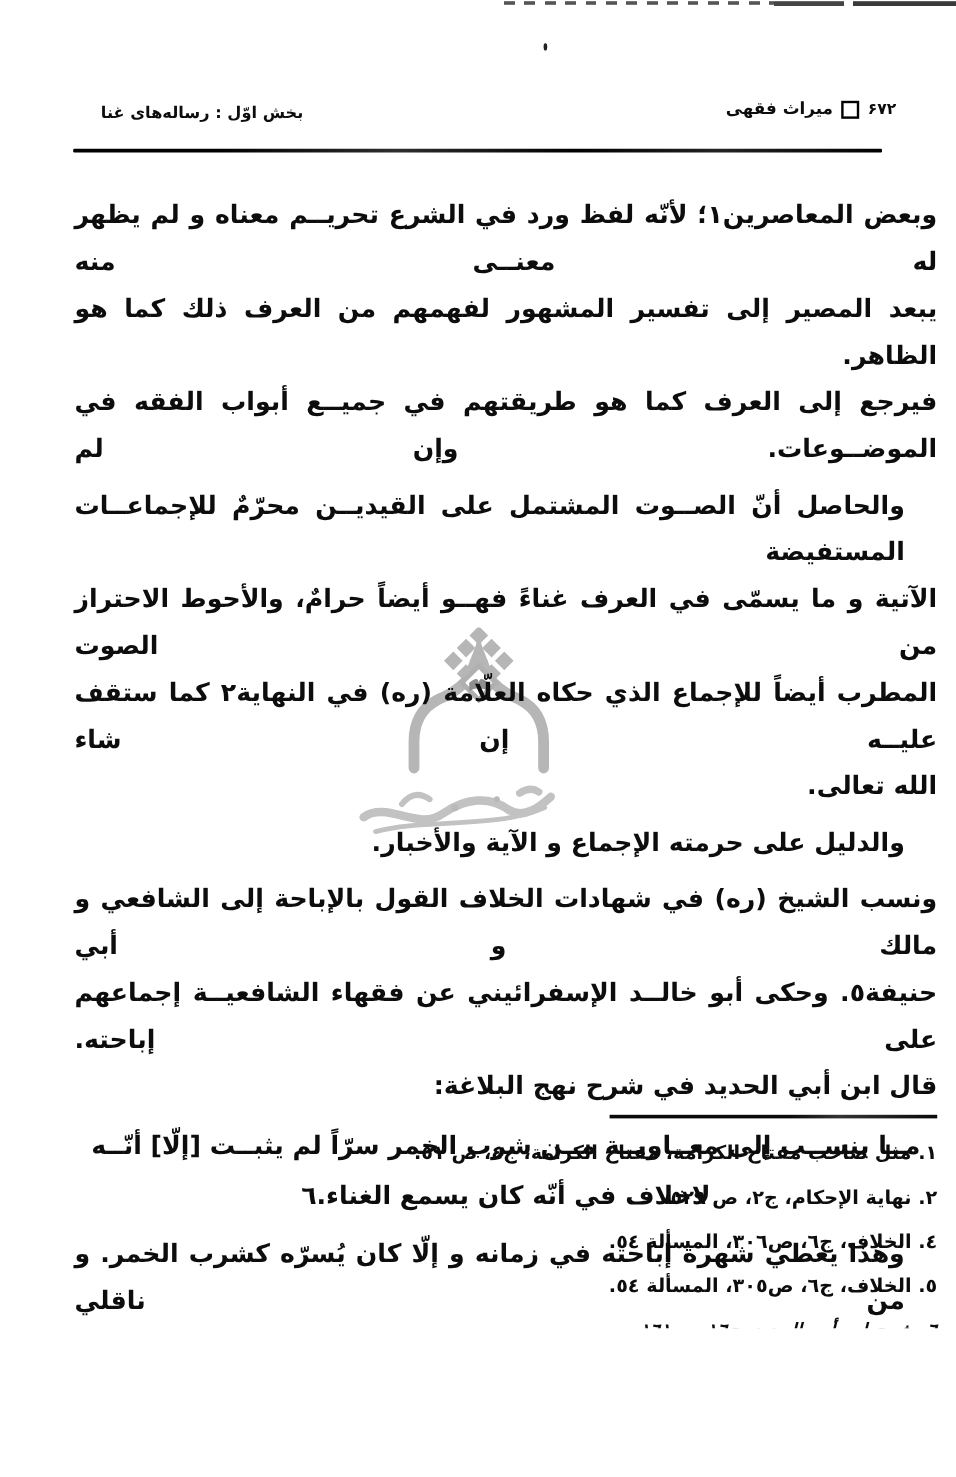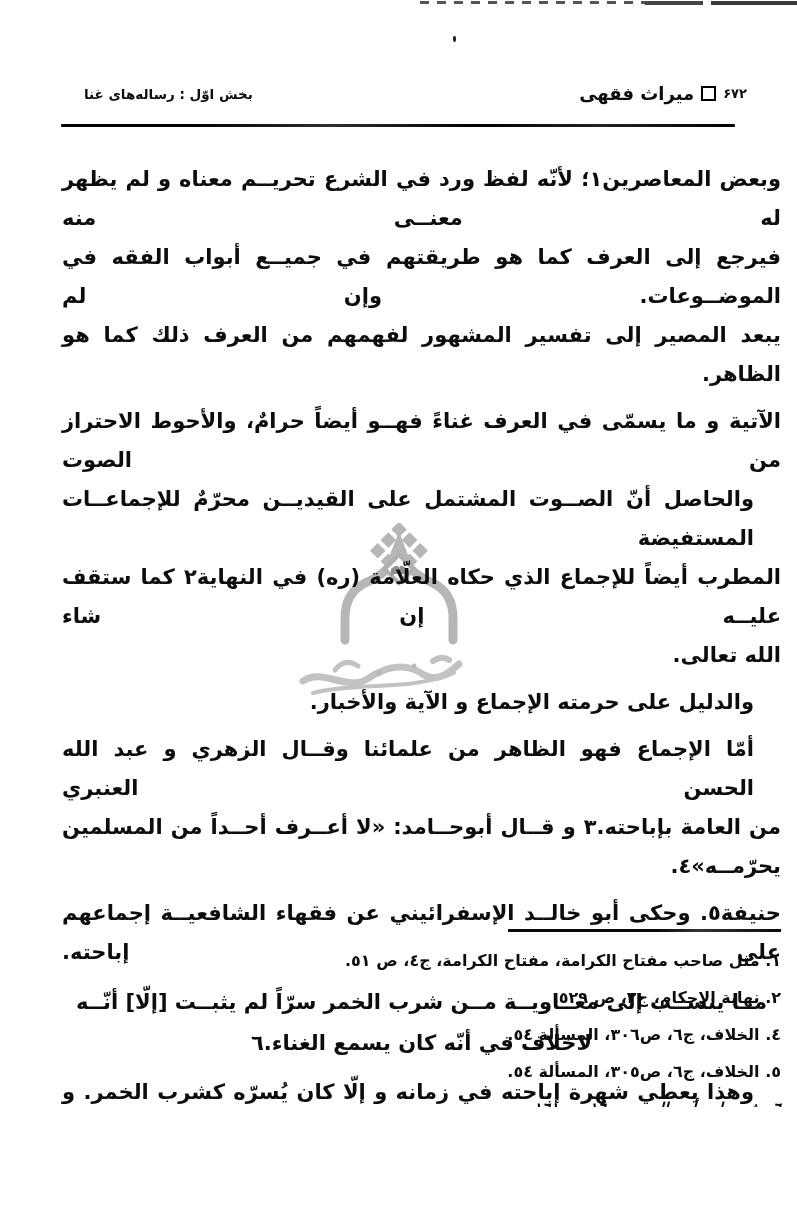--- a/index.html
+++ b/index.html
@@ -11,21 +11,21 @@
   .artifact-dashes{position:absolute;top:1px;left:420px;width:225px;height:3px;
     background:repeating-linear-gradient(90deg,#555 0 9px,transparent 9px 17px);}
   .artifact-solid{position:absolute;top:1px;left:645px;width:152px;height:4px;
     background:linear-gradient(90deg,#454545 0 58px,transparent 58px 66px,#3a3a3a 66px 100%);}
   .speck{position:absolute;left:453px;top:36px;width:3px;height:6px;background:#222;border-radius:40%;}
   
   .hdr-left{position:absolute;top:86px;left:84px;font-size:13.5px;font-weight:bold;direction:rtl;}
   .hdr-right{position:absolute;top:83px;right:94px;direction:rtl;display:flex;align-items:center;gap:7px;font-weight:bold;}
   .hdr-num{font-size:13px;letter-spacing:1px;}
   .hdr-box{width:11px;height:11px;border:2px solid #000;display:inline-block;}
-  .hdr-book{font-size:18px;}
+  .hdr-book{font-size:14px;}
   .head-rule{position:absolute;top:124px;left:61px;width:674px;height:3px;
     background:linear-gradient(90deg,#000 0 18%,#2e2e2e 40%,#000 62%,#232323 80%,#000);border-radius:1px;}
   
   .body{position:absolute;top:152px;right:60px;left:62px;direction:rtl;z-index:2;
     font-size:21px;font-weight:bold;line-height:39px;}
   .para{margin:8px 0 7px;}
   .ln{text-align:justify;text-align-last:justify;}
   .ln.end{text-align-last:right;}
   .ln.ind{padding-right:27px;}
   .quote{margin:10px 0 9px;}
@@ -86,38 +86,36 @@
         <path d="M140 138 q9 -6 16 -1" stroke-width="6"></path>
       </g>
       <circle cx="86" cy="150" r="3" fill="#b9b9b9"></circle>
       <circle cx="121" cy="143" r="2.5" fill="#b9b9b9"></circle>
     </svg>
   </div>
 
   <main class="body">
     <div class="para">
       <div class="ln j">وبعض المعاصرين١؛ لأنّه لفظ ورد في الشرع تحريــم معناه و لم يظهر له معنــى منه</div>
+      <div class="ln end">يبعد المصير إلى تفسير المشهور لفهمهم من العرف ذلك كما هو الظاهر.</div>
       <div class="ln j">فيرجع إلى العرف كما هو طريقتهم في جميــع أبواب الفقه في الموضــوعات. وإن لم</div>
-      <div class="ln end">يبعد المصير إلى تفسير المشهور لفهمهم من العرف ذلك كما هو الظاهر.</div>
     </div>
     <div class="para">
+      <div class="ln j ind">والحاصل أنّ الصــوت المشتمل على القيديــن محرّمٌ للإجماعــات المستفيضة</div>
       <div class="ln j">الآتية و ما يسمّى في العرف غناءً فهــو أيضاً حرامٌ، والأحوط الاحتراز من الصوت</div>
-      <div class="ln j ind">والحاصل أنّ الصــوت المشتمل على القيديــن محرّمٌ للإجماعــات المستفيضة</div>
       <div class="ln j">المطرب أيضاً للإجماع الذي حكاه العلّامة (ره) في النهاية٢ كما ستقف عليــه إن شاء</div>
       <div class="ln end">الله تعالى.</div>
     </div>
     <div class="para">
       <div class="ln end ind">والدليل على حرمته الإجماع و الآية والأخبار.</div>
     </div>
     <div class="para">
-      <div class="ln j ind">أمّا الإجماع فهو الظاهر من علمائنا وقــال الزهري و عبد الله الحسن العنبري</div>
-      <div class="ln j">من العامة بإباحته.٣ و قــال أبوحــامد: «لا أعــرف أحــداً من المسلمين يحرّمــه»٤.</div>
-    </div>
-    <div class="para">
+      <div class="ln j">ونسب الشيخ (ره) في شهادات الخلاف القول بالإباحة إلى الشافعي و مالك و أبي</div>
       <div class="ln j">حنيفة٥. وحكى أبو خالــد الإسفرائيني عن فقهاء الشافعيــة إجماعهم على إباحته.</div>
+      <div class="ln end">قال ابن أبي الحديد في شرح نهج البلاغة:</div>
     </div>
     <div class="quote">
       <div class="q">مــا ينســب إلى معــاويــة مــن شرب الخمر سرّاً لم يثبــت [إلّا] أنّــه</div>
       <div class="q">لاخلاف في أنّه كان يسمع الغناء.٦</div>
     </div>
     <div class="para">
       <div class="ln j ind">وهذا يعطي شهرة إباحته في زمانه و إلّا كان يُسرّه كشرب الخمر. و من ناقلي</div>
 
     </div>
   </main>

